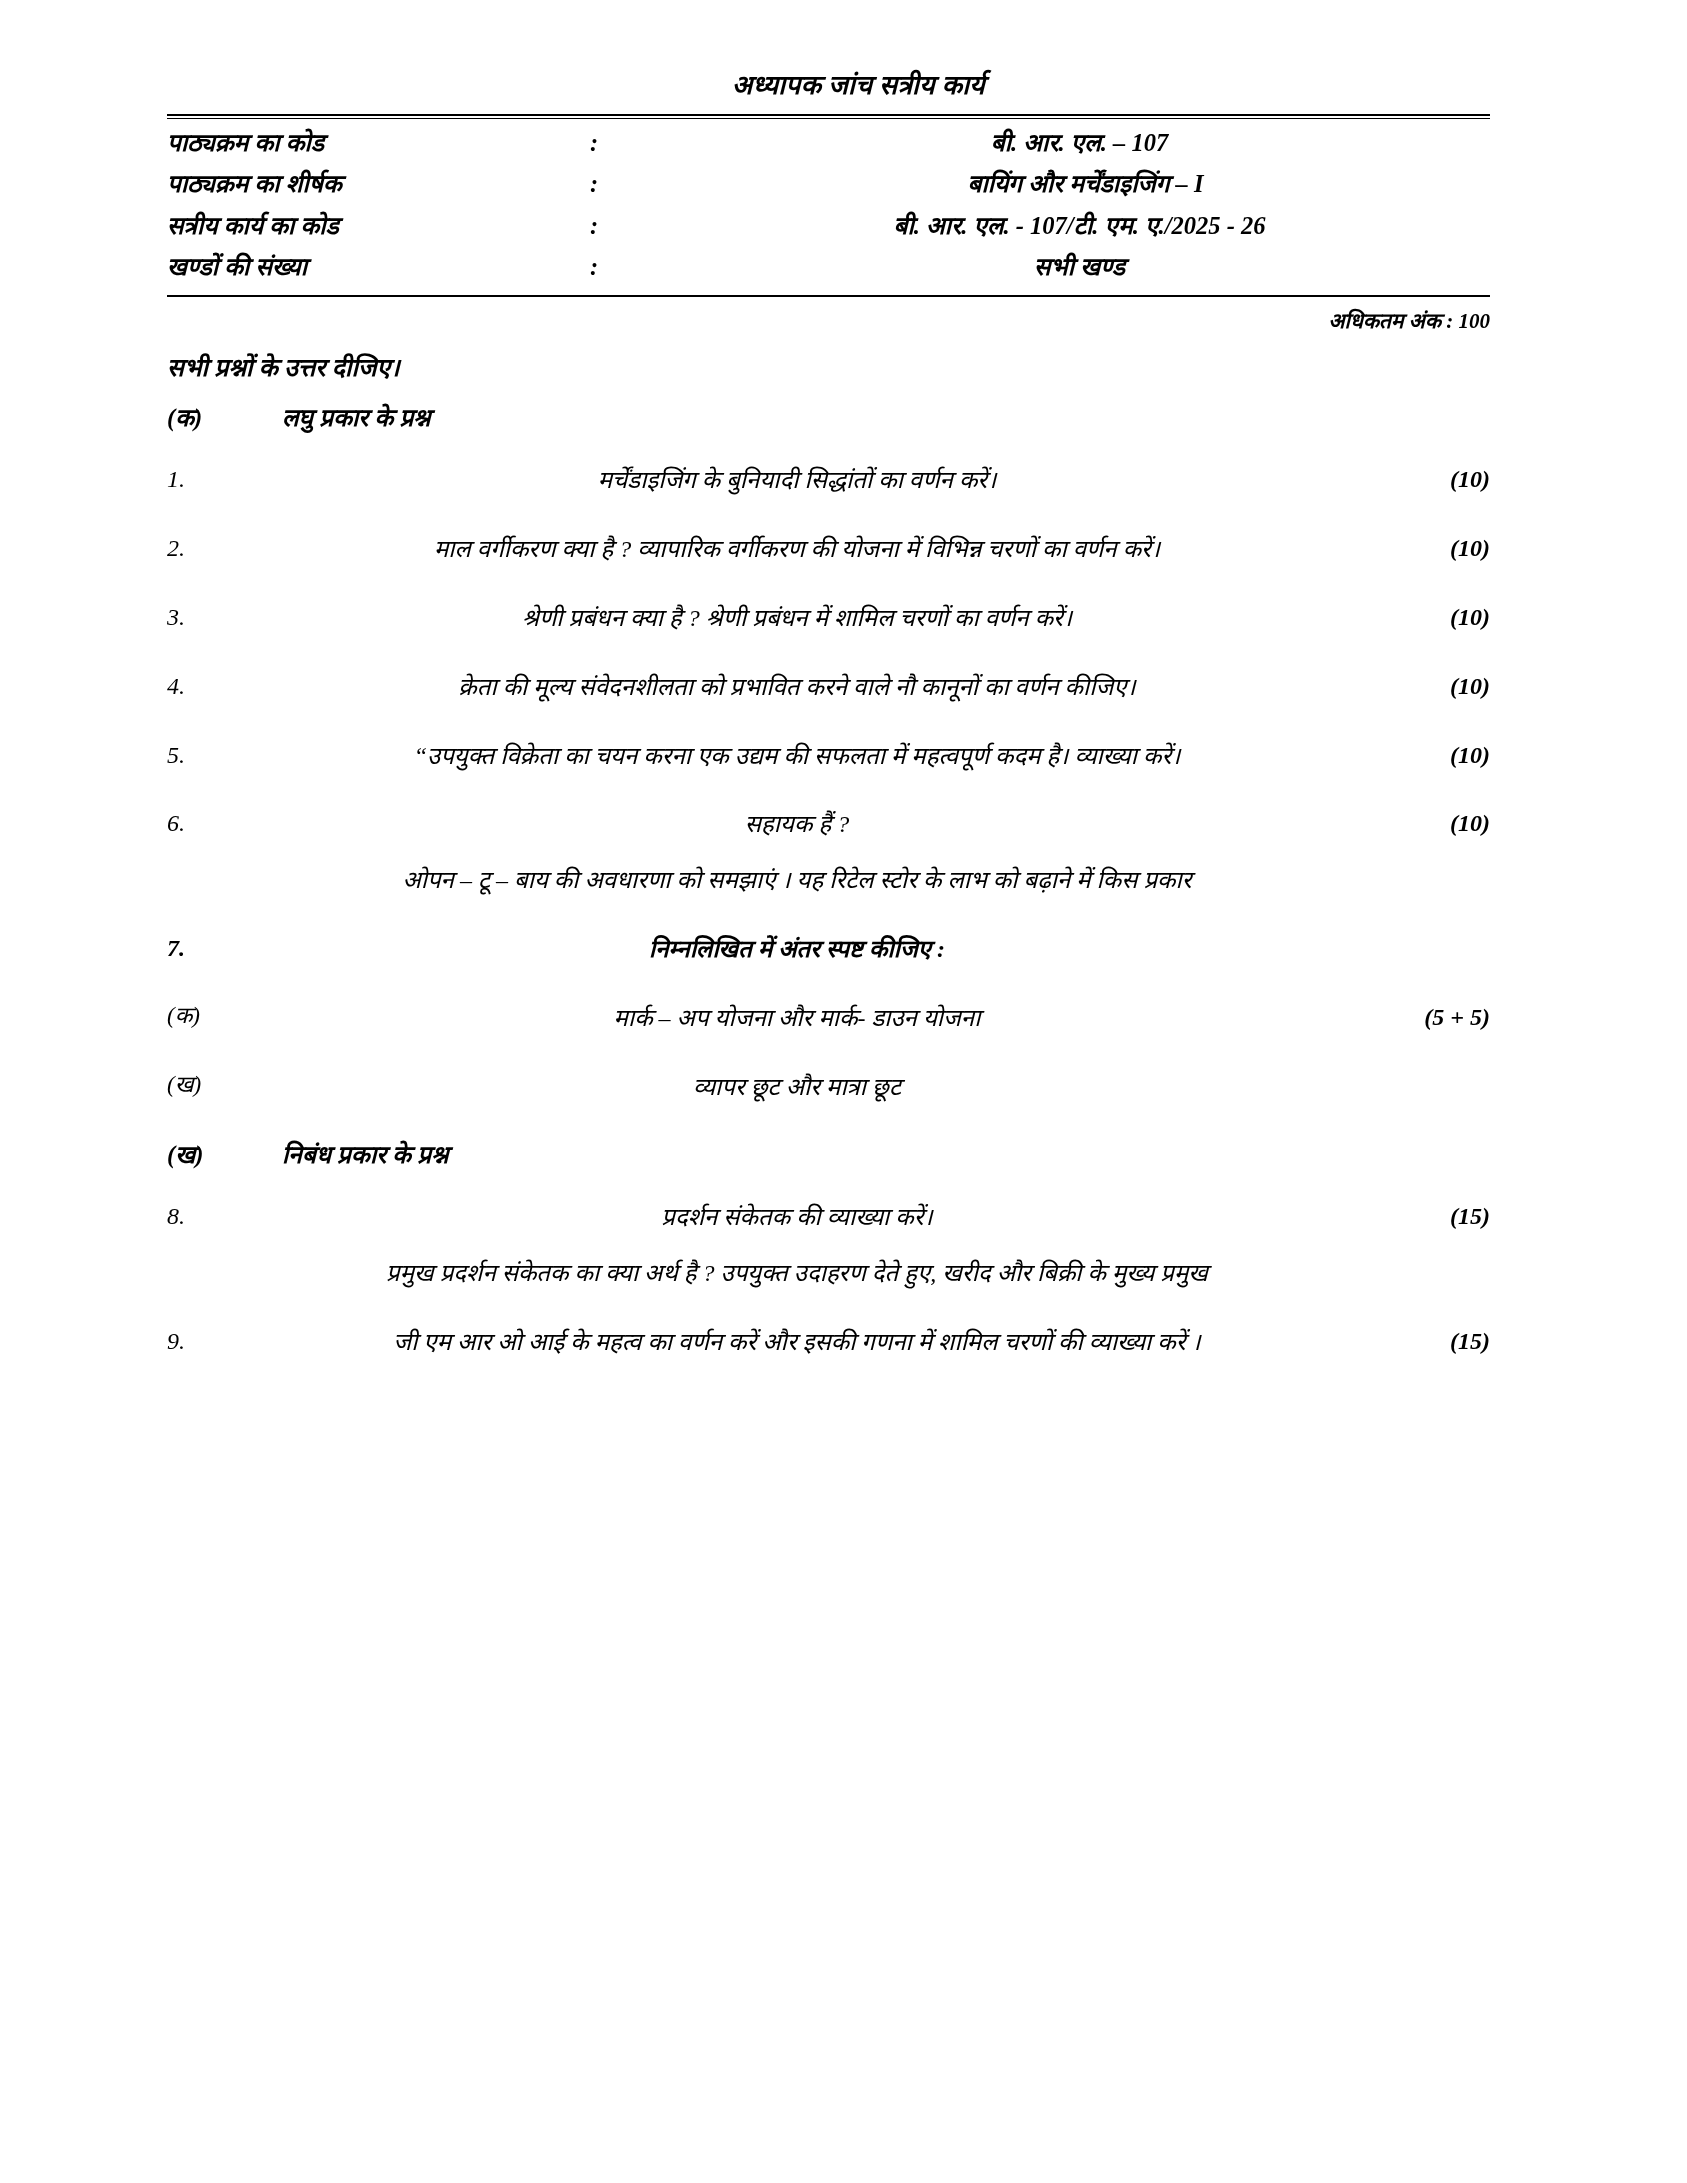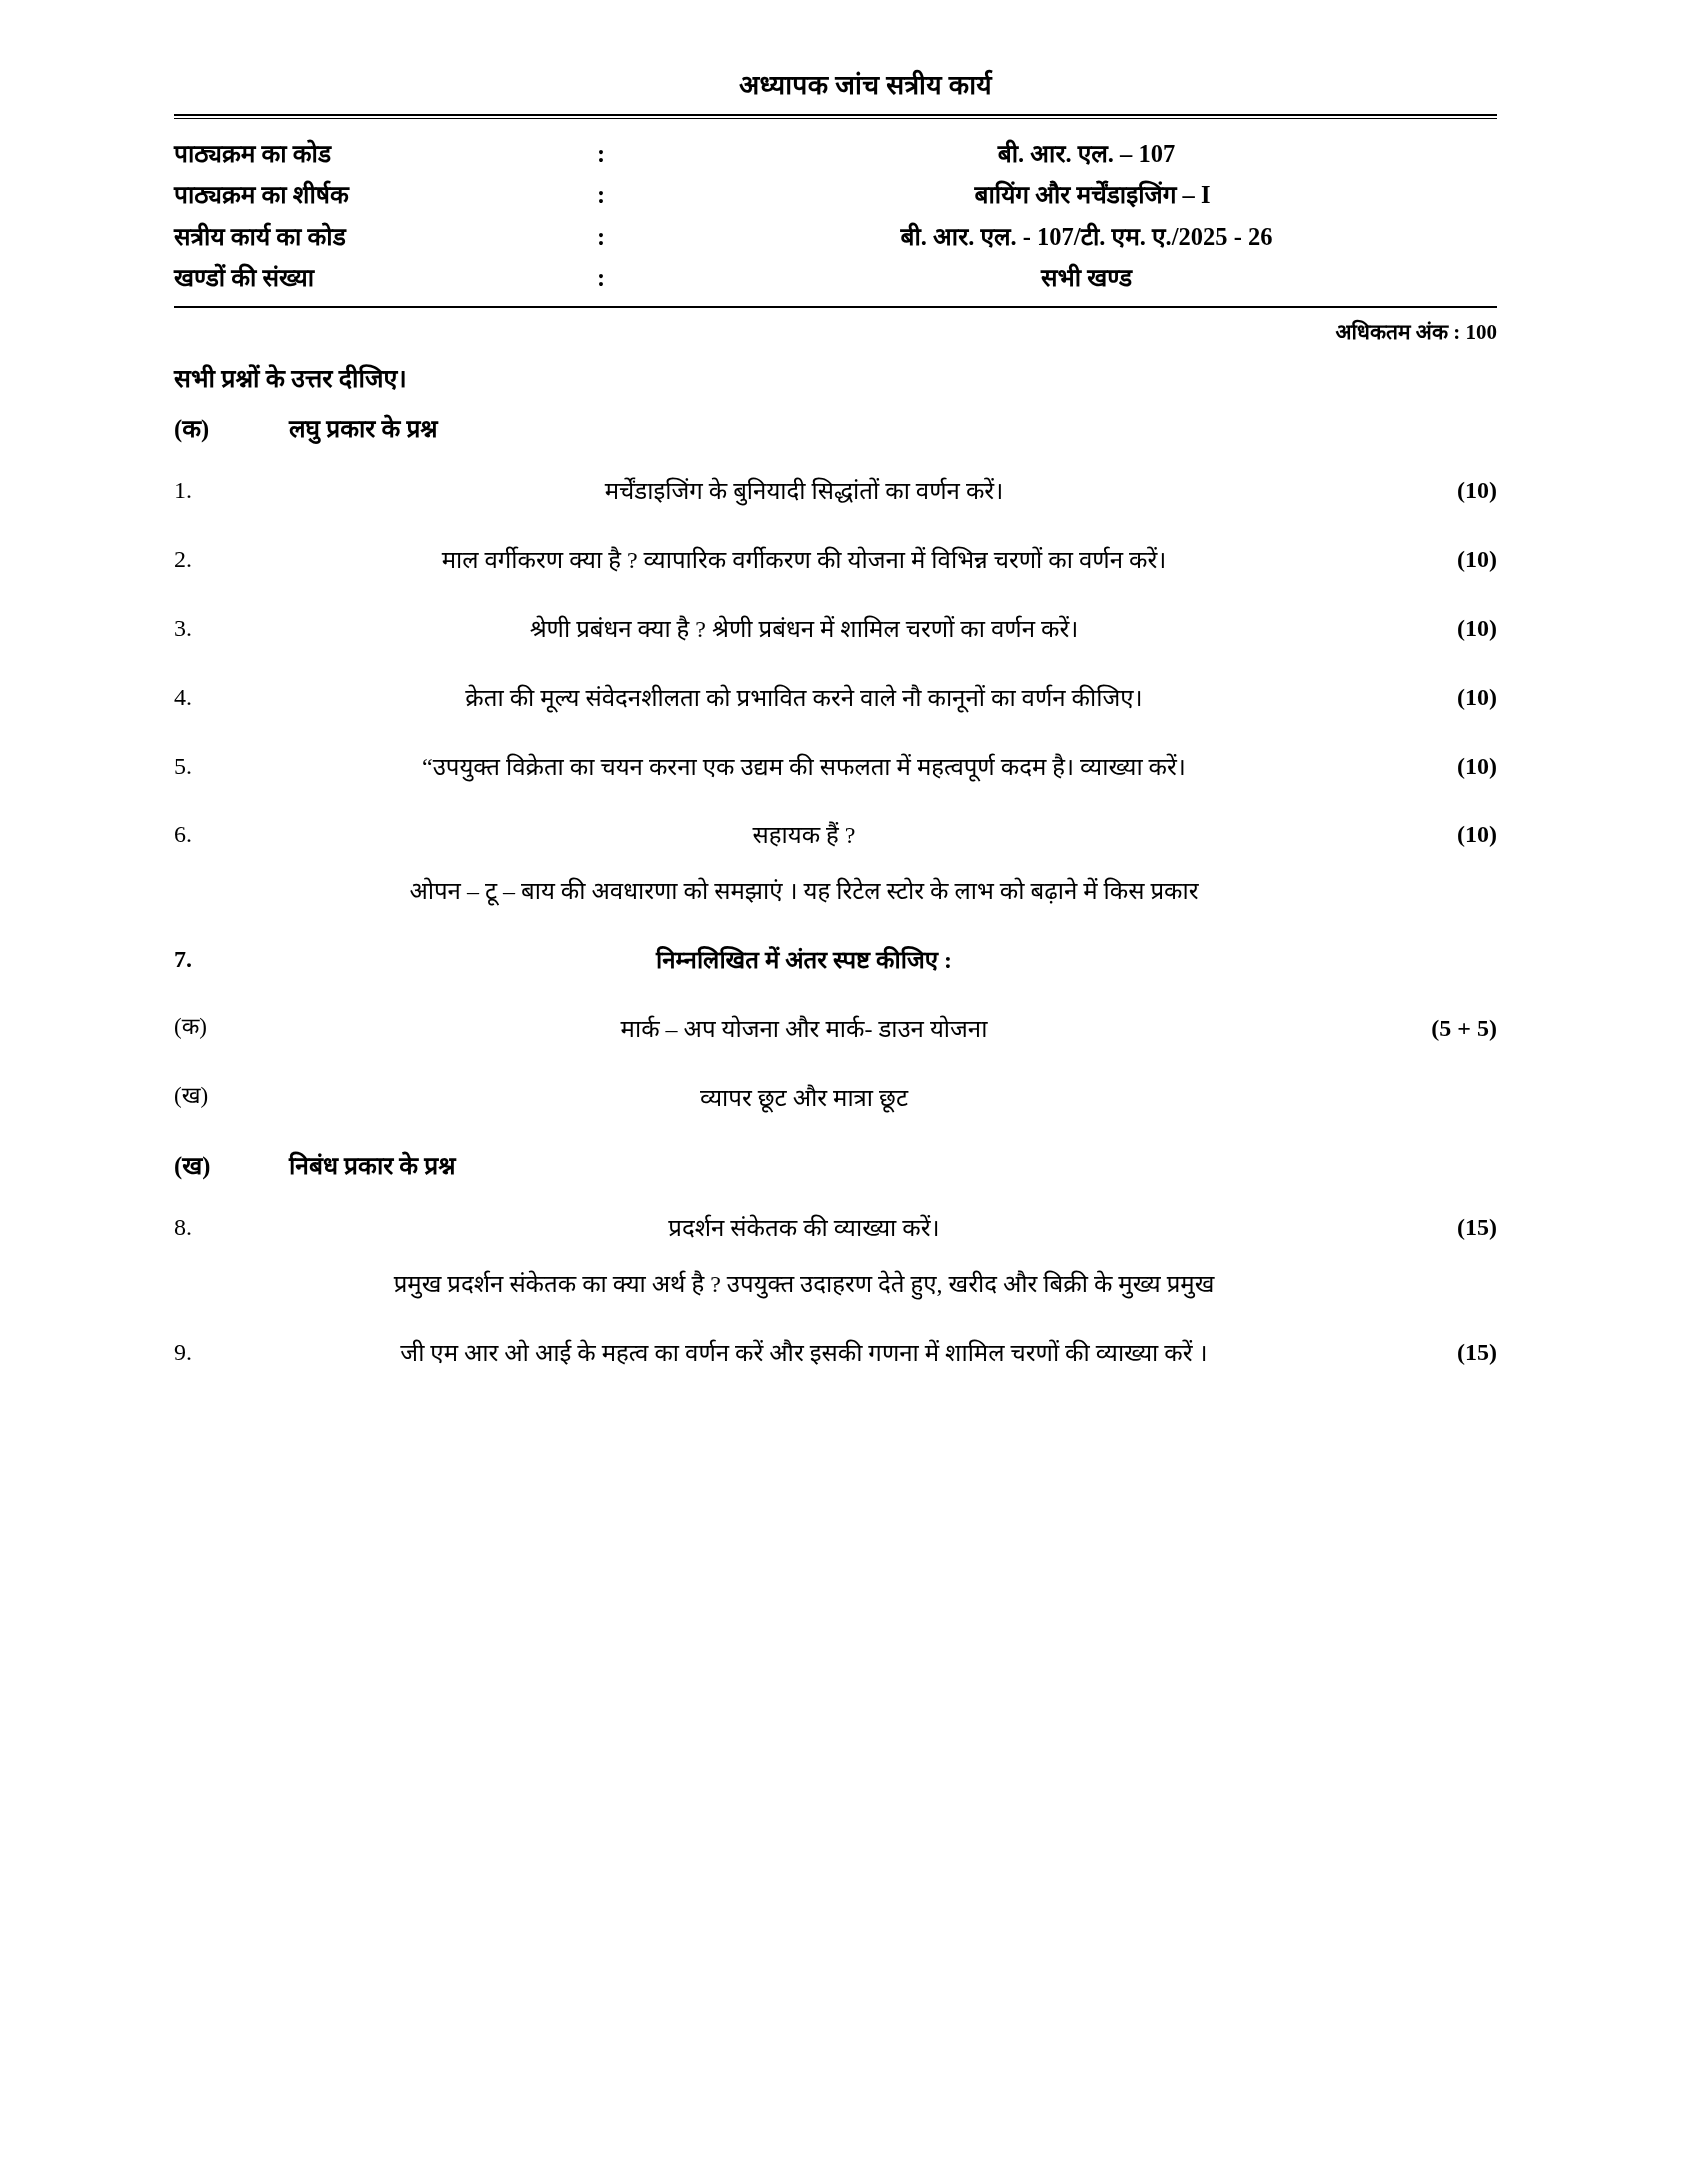--- a/index.html
+++ b/index.html
@@ -14,23 +14,24 @@
     background: #ffffff;
     position: relative;
     box-sizing: border-box;
     padding: 0;
     font-family: "Liberation Serif", "DejaVu Serif", serif;
     color: #000000;
     overflow: hidden;
   }
   .inner {
     position: absolute;
-    left: 174px;
+    left: 167px;
     top: 66px;
     width: 1323px;
+    font-style: italic;
   }
 
   
   .doc-title {
     text-align: center;
     font-size: 26.5px;
     font-weight: bold;
     letter-spacing: 0.3px;
     margin: 0 0 12px 0;
     padding-left: 60px;
@@ -48,21 +49,21 @@
     border-top: 2px solid #000;
     height: 0;
     margin: 0;
     width: 100%;
   }
 
   
   .meta {
     width: 100%;
     border-collapse: collapse;
-    margin-top: 16px;
+    margin-top: 5px;
     margin-bottom: 5.3px;
   }
   .meta td {
     padding: 4px 0 6.6px 0;
     vertical-align: baseline;
     font-size: 24.5px;
     font-weight: bold;
     line-height: 1.26;
   }
   .meta td.m-label { width: 423px; }

